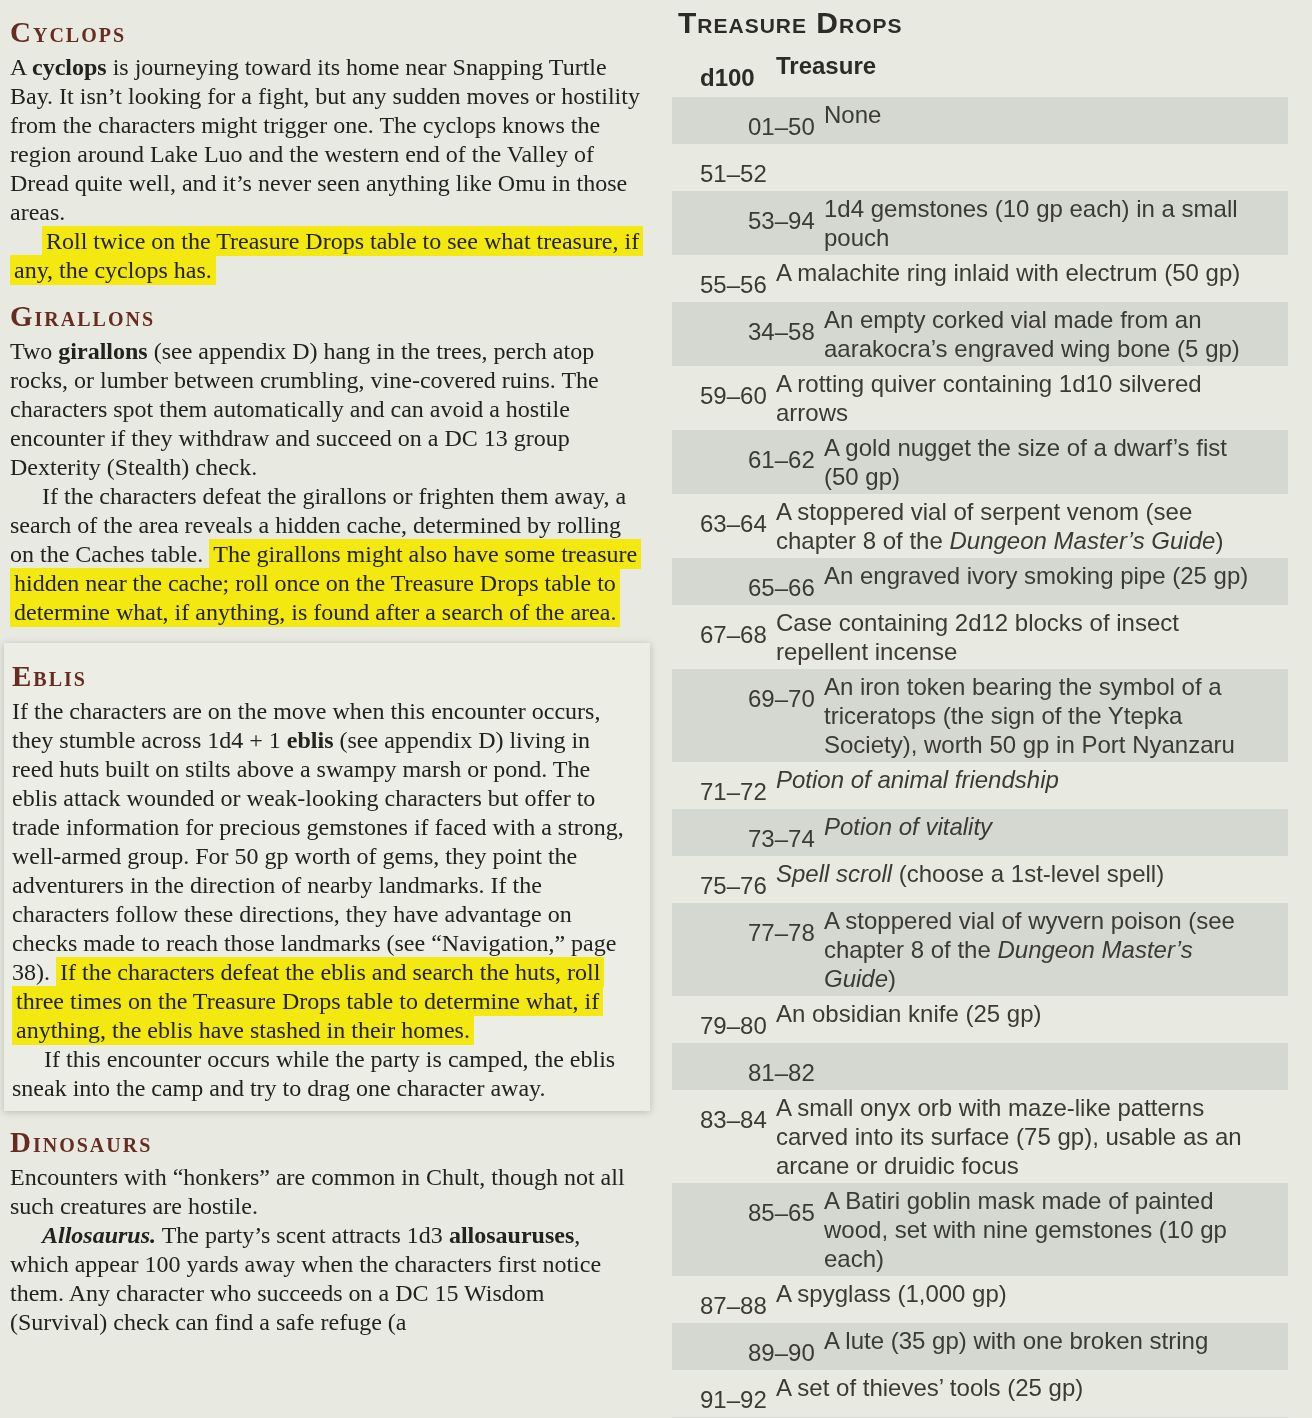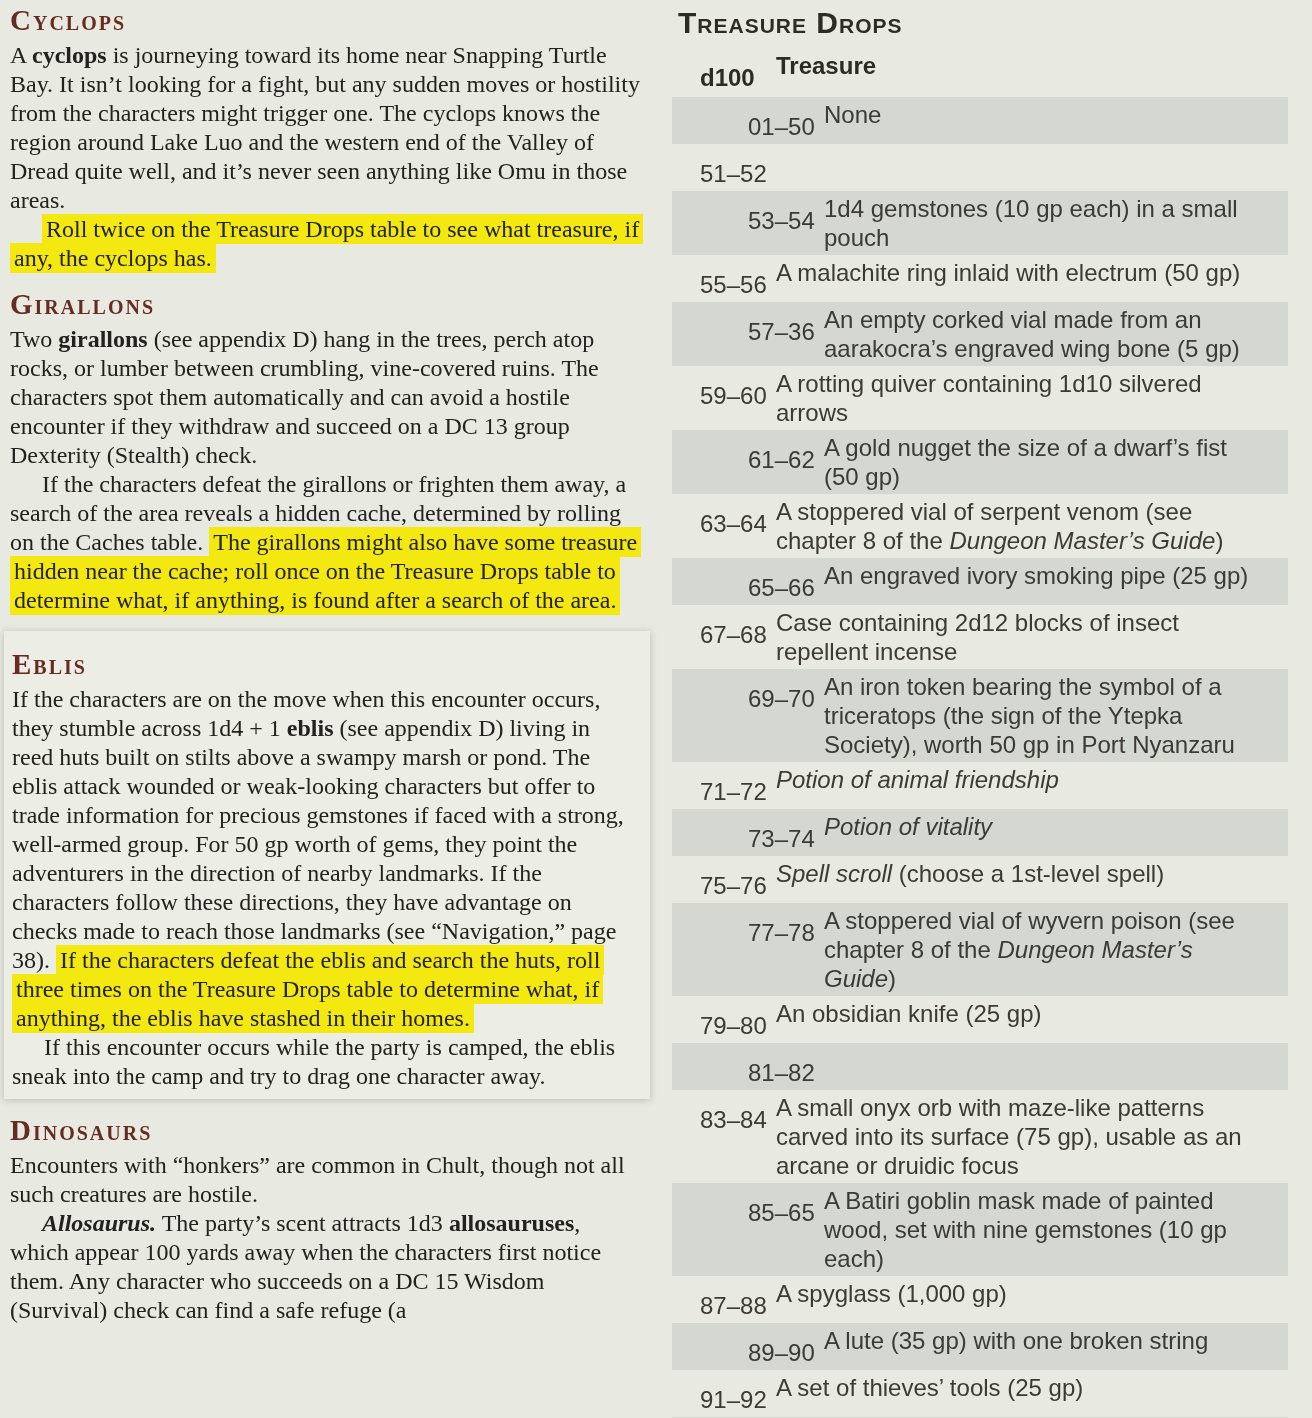--- a/index.html
+++ b/index.html
@@ -5,21 +5,21 @@
   html,body{margin:0;padding:0;background:#b9b9b1;}
   .page{
     position:relative;
     width:1312px;height:1418px;
     background:#e8e9e1;
     overflow:hidden;
     box-sizing:border-box;
   }
   
   .col-left{
-    position:absolute;left:10px;top:0;width:632px;
+    position:absolute;left:10px;top:12px;width:632px;
     font-family:"Liberation Serif",serif;
     font-size:24px;line-height:29px;
     color:#23221e;
   }
   .sec-block{margin:0;}
   .sec-heading{
     margin:15px 0 5px 0;
     font-family:"Liberation Serif",serif;
     font-variant:small-caps;
     font-weight:bold;
@@ -100,29 +100,29 @@
     </div>
     <div id="t-body">
         <div class="t-row striped">
           <div class="t-c1">01–50</div>
           <div class="t-c2"><span>None</span></div>
         </div>
         <div class="t-row">
           <div class="t-c1">51–52</div>
         </div>
         <div class="t-row striped">
-          <div class="t-c1">53–54</div>
+          <div class="t-c1">53–94</div>
           <div class="t-c2"><span>1d4 gemstones (10 gp each) in a small pouch</span></div>
         </div>
         <div class="t-row">
           <div class="t-c1">55–56</div>
           <div class="t-c2"><span>A malachite ring inlaid with electrum (50 gp)</span></div>
         </div>
         <div class="t-row striped">
-          <div class="t-c1">57–36</div>
+          <div class="t-c1">34–58</div>
           <div class="t-c2"><span>An empty corked vial made from an aarakocra’s engraved wing bone (5 gp)</span></div>
         </div>
         <div class="t-row">
           <div class="t-c1">59–60</div>
           <div class="t-c2"><span>A rotting quiver containing 1d10 silvered arrows</span></div>
         </div>
         <div class="t-row striped">
           <div class="t-c1">61–62</div>
           <div class="t-c2"><span>A gold nugget the size of a dwarf’s fist (50 gp)</span></div>
         </div>

